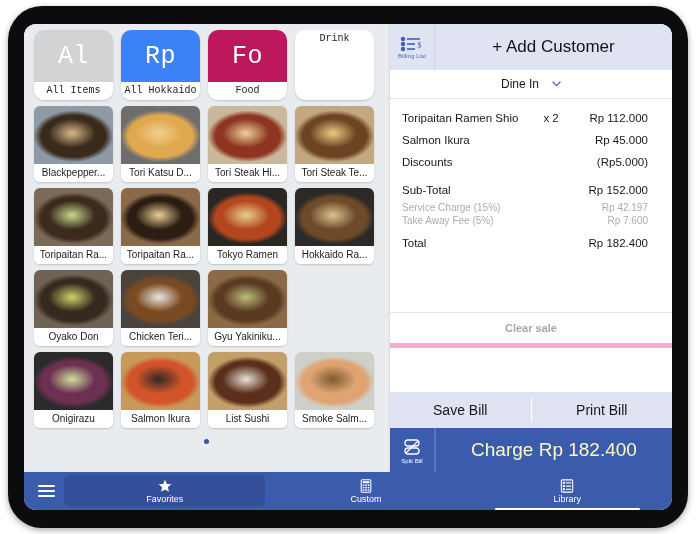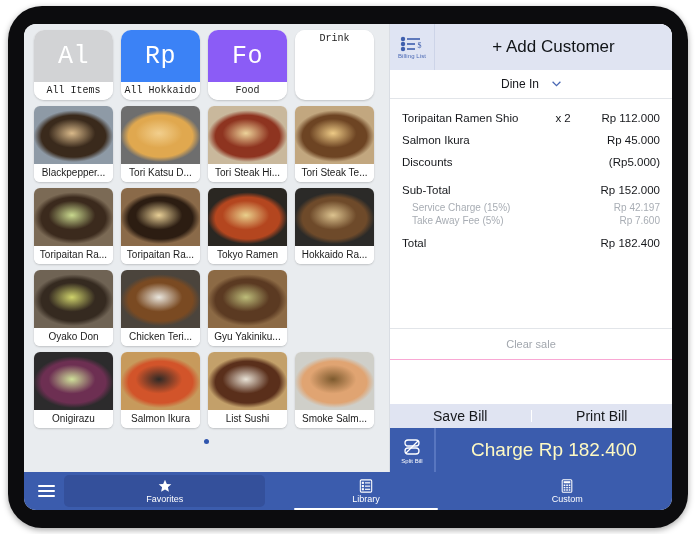--- a/index.html
+++ b/index.html
@@ -153,52 +153,53 @@
     align-items: center;
     justify-content: center;
     gap: 13px;
     border-bottom: 1px solid #e2e5e9;
     font-size: 12px;
     color: #16181c;
     flex: 0 0 auto;
   }
   #lines {
     flex: 1 1 auto;
-    padding: 8px 12px 0 12px;
+    padding: 8px 24px 0 12px;
     box-sizing: border-box;
     overflow: hidden;
   }
   .line {
     display: flex;
     align-items: baseline;
     font-size: 11.5px;
     color: #16181c;
     padding: 5px 0;
   }
   .line .nm { flex: 1; }
   .line .qty { width: 46px; text-align: left; }
   .line .amt { text-align: right; }
-  .line.muted { color: #a8adb4; font-size: 10px; padding: 1px 0; margin-left: 10px; }
+  .line.muted { color: #a8adb4; font-size: 10px; padding: 1px 0; }
   .line.spacer-top { padding-top: 11px; }
   .line.total { padding-top: 10px; }
   #clear-sale {
     height: 30px;
     border-top: 1px solid #e2e5e9;
-    border-bottom: 1px solid #f9a8d4;
+    border-bottom: 5px solid #f9a8d4;
     display: flex;
     align-items: center;
     justify-content: center;
     font-size: 11px;
     color: #a2a7ae;
     flex: 0 0 auto;
+    font-weight: bold;
   }
   #gap-area { flex: 0 0 44px; background: #ffffff; }
   #bill-actions {
     flex: 0 0 auto;
-    height: 24px;
+    height: 36px;
     background: #e0e4f2;
     display: flex;
     align-items: stretch;
   }
   #bill-actions > div {
     flex: 1;
     display: flex;
     align-items: center;
     justify-content: center;
     font-size: 14px;
@@ -300,21 +301,21 @@
               </div>
               <div class="cat-label">All Items</div>
             </div>
             <div class="cat-tile">
               <div class="cat-thumb" style="background:#3b82f6">
                 <span>Rp</span>
               </div>
               <div class="cat-label">All Hokkaido</div>
             </div>
             <div class="cat-tile">
-              <div class="cat-thumb" style="background:#8b5cf6">
+              <div class="cat-thumb" style="background:#be185d">
                 <span>Fo</span>
               </div>
               <div class="cat-label">Food</div>
             </div>
             <div class="cat-tile">
               <div class="cat-label">Drink</div>
             </div>
           </div>
 
         <div class="tile-row" id="prod-row-0">
@@ -544,48 +545,48 @@
         <span></span>
         <span></span>
         <span></span>
       </div>
 
       <div class="nav-item active-fav">
         <svg width="14" height="14" viewBox="0 0 16 16">
           <path d="M8 0.8 L10.1 5.6 L15.2 6.1 L11.3 9.5 L12.5 14.6 L8 11.9 L3.5 14.6 L4.7 9.5 L0.8 6.1 L5.9 5.6 Z" fill="#ffffff"></path>
         </svg>
         <span class="nav-label">Favorites</span>
-      </div>
-
-      <div class="nav-item">
-        <svg width="14" height="14" viewBox="0 0 16 16">
-          <rect x="1.5" y="1" width="13" height="14" rx="1.2" stroke="#ffffff" stroke-width="1.2" fill="none"></rect>
-          <rect x="3.2" y="3.2" width="2.4" height="2.4" fill="#ffffff"></rect>
-          <rect x="3.2" y="6.9" width="2.4" height="2.4" fill="#ffffff"></rect>
-          <rect x="3.2" y="10.5" width="2.4" height="2.4" fill="#ffffff"></rect>
-          <rect x="6.8" y="3.8" width="6" height="1.3" fill="#ffffff"></rect>
-          <rect x="6.8" y="7.5" width="6" height="1.3" fill="#ffffff"></rect>
-          <rect x="6.8" y="11.1" width="6" height="1.3" fill="#ffffff"></rect>
-        </svg>
-        <span class="nav-label">Library</span>
-        <div class="underline"></div>
       </div>
 
       <div class="nav-item">
         <svg width="14" height="14" viewBox="0 0 16 16">
           <rect x="2.5" y="0.8" width="11" height="14.4" rx="1.2" stroke="#ffffff" stroke-width="1.2" fill="none"></rect>
           <rect x="4.2" y="2.5" width="7.6" height="2.4" fill="#ffffff"></rect>
           <rect x="4.2" y="6.3" width="1.9" height="1.7" fill="#ffffff"></rect>
           <rect x="7.1" y="6.3" width="1.9" height="1.7" fill="#ffffff"></rect>
           <rect x="10.0" y="6.3" width="1.8" height="1.7" fill="#ffffff"></rect>
           <rect x="4.2" y="9.0" width="1.9" height="1.7" fill="#ffffff"></rect>
           <rect x="7.1" y="9.0" width="1.9" height="1.7" fill="#ffffff"></rect>
           <rect x="10.0" y="9.0" width="1.8" height="1.7" fill="#ffffff"></rect>
           <rect x="4.2" y="11.7" width="1.9" height="1.7" fill="#ffffff"></rect>
           <rect x="7.1" y="11.7" width="1.9" height="1.7" fill="#ffffff"></rect>
           <rect x="10.0" y="11.7" width="1.8" height="1.7" fill="#ffffff"></rect>
         </svg>
         <span class="nav-label">Custom</span>
       </div>
+
+      <div class="nav-item">
+        <svg width="14" height="14" viewBox="0 0 16 16">
+          <rect x="1.5" y="1" width="13" height="14" rx="1.2" stroke="#ffffff" stroke-width="1.2" fill="none"></rect>
+          <rect x="3.2" y="3.2" width="2.4" height="2.4" fill="#ffffff"></rect>
+          <rect x="3.2" y="6.9" width="2.4" height="2.4" fill="#ffffff"></rect>
+          <rect x="3.2" y="10.5" width="2.4" height="2.4" fill="#ffffff"></rect>
+          <rect x="6.8" y="3.8" width="6" height="1.3" fill="#ffffff"></rect>
+          <rect x="6.8" y="7.5" width="6" height="1.3" fill="#ffffff"></rect>
+          <rect x="6.8" y="11.1" width="6" height="1.3" fill="#ffffff"></rect>
+        </svg>
+        <span class="nav-label">Library</span>
+        <div class="underline"></div>
+      </div>
     </div>
 
   </div>
 </div>
 
 </body></html>

